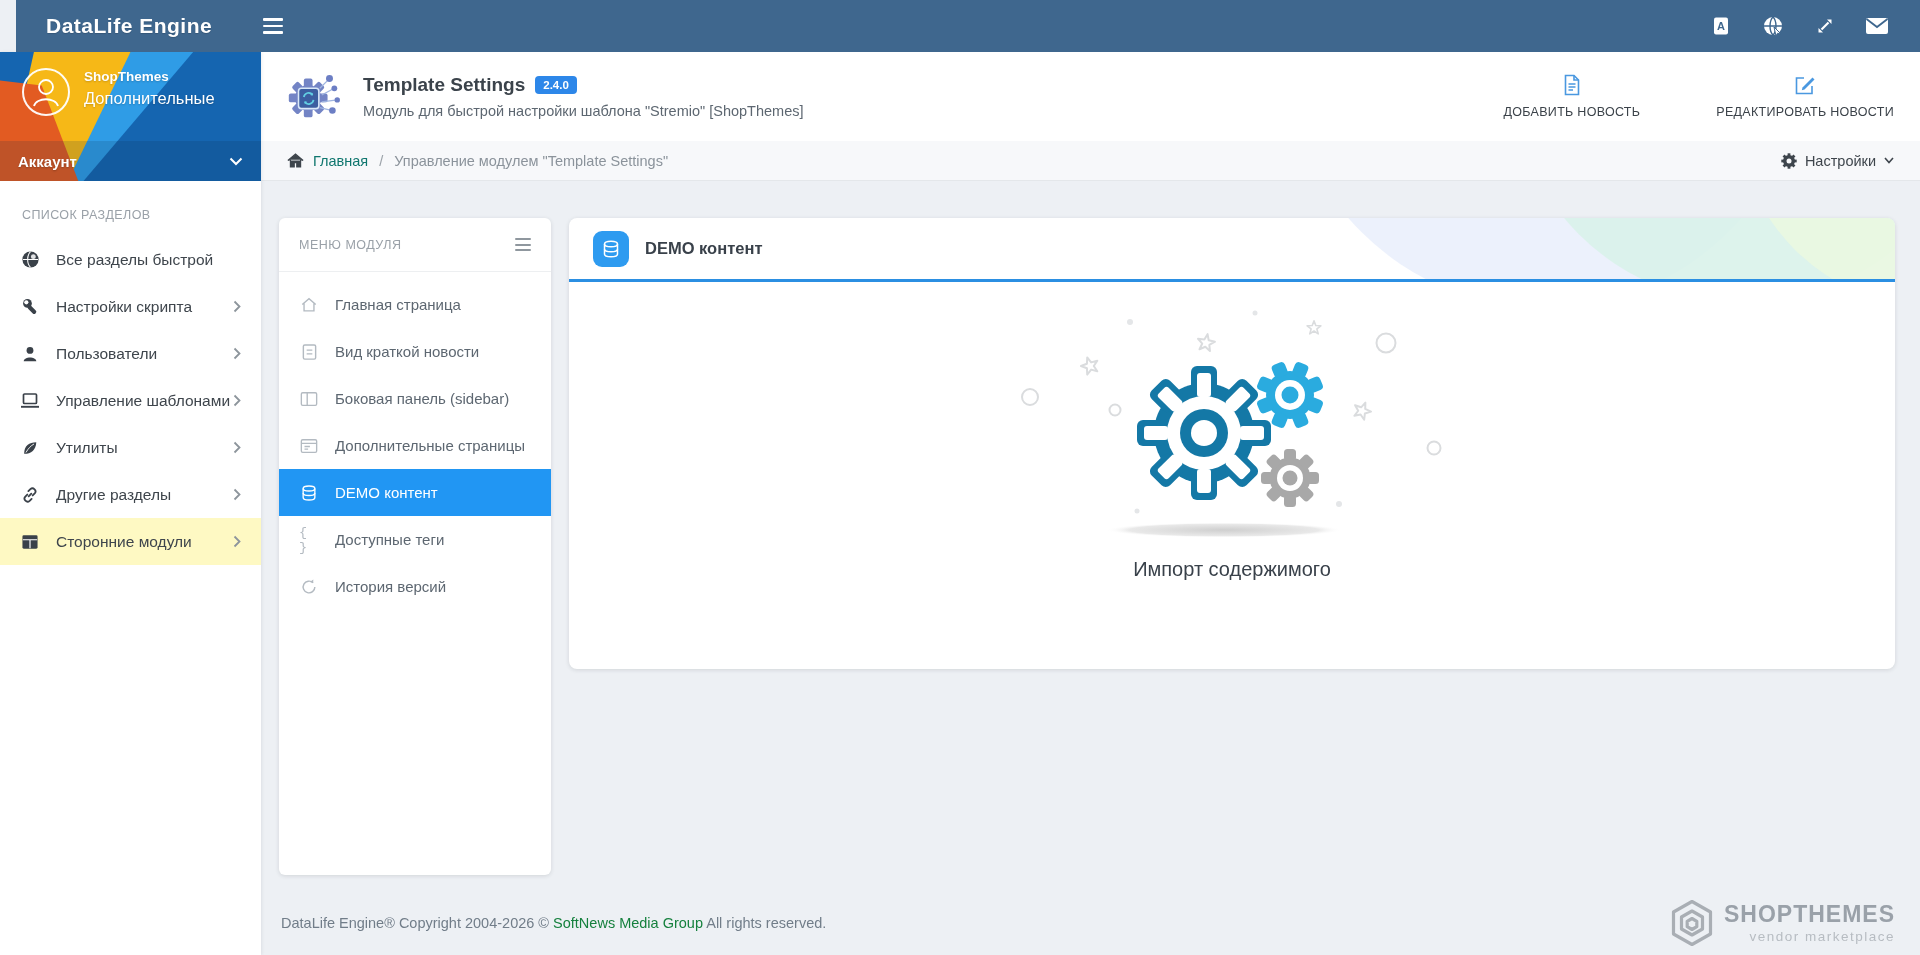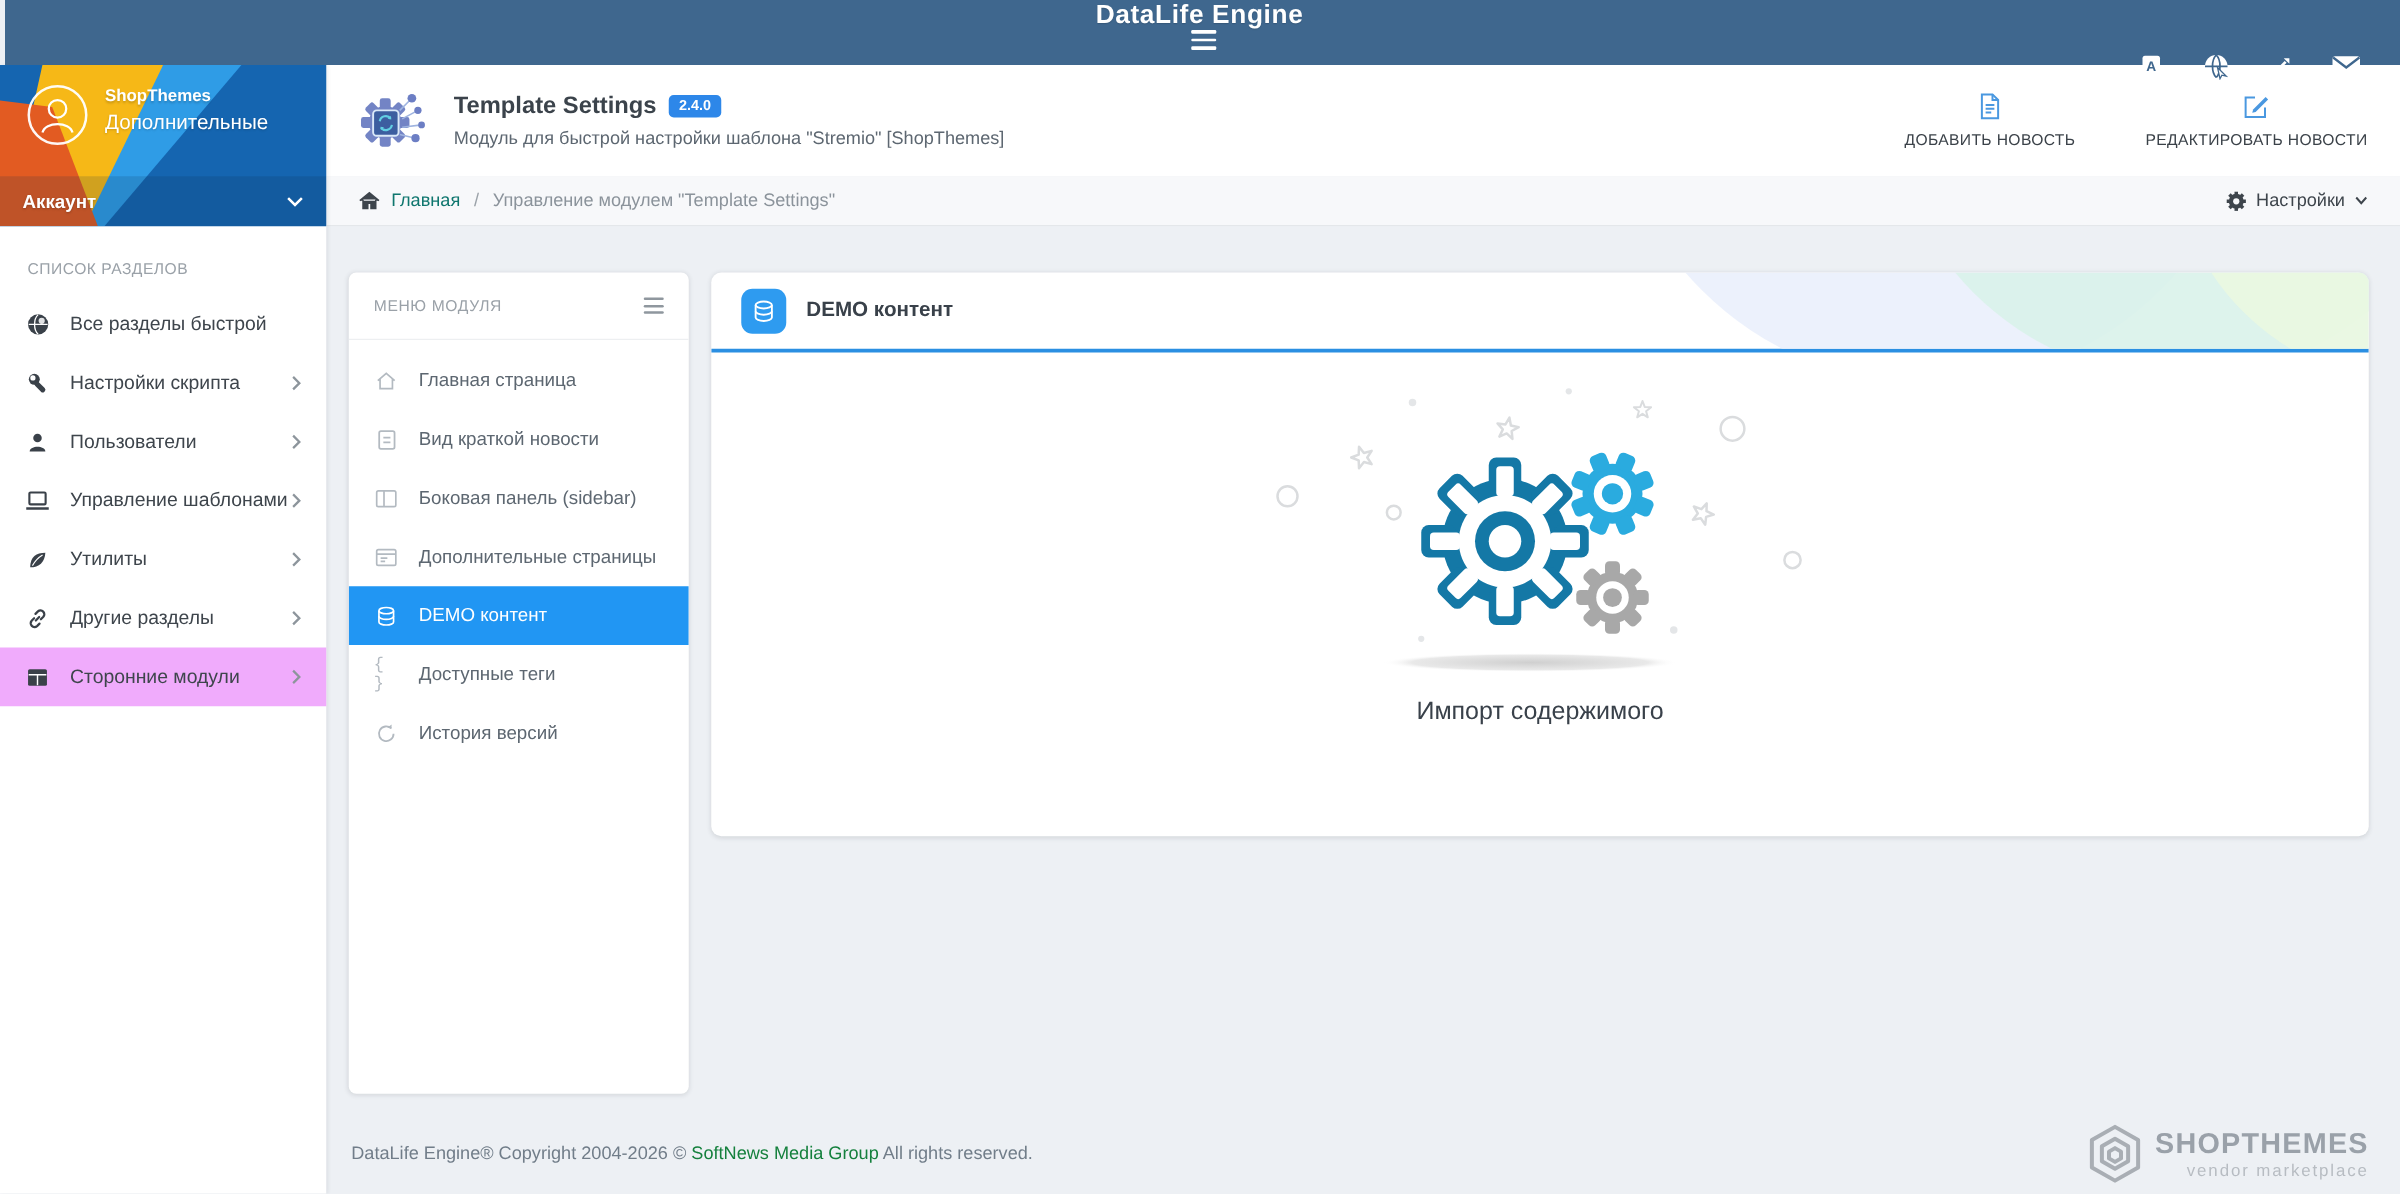--- a/index.html
+++ b/index.html
@@ -1,20 +1,20 @@
 <!DOCTYPE html>
 <html><head>
 <meta charset="utf-8">
 <style>
   * { margin:0; padding:0; box-sizing:border-box; }
   html,body { width:1920px; height:955px; font-family:"Liberation Sans","DejaVu Sans",sans-serif; background:#edf0f4; overflow:hidden; }
   .app { position:relative; width:1920px; height:955px; }
 
   
-  .topbar { position:absolute; top:0; left:4px; right:0; height:52px; background:#3f678e; display:flex; align-items:center; z-index:30;flex-direction:column; }
+  .topbar { position:absolute; top:0; left:16px; right:0; height:52px; background:#3f678e; display:flex; align-items:center; z-index:30; }
   .brand { color:#fff; font-size:21px; font-weight:bold; letter-spacing:.5px; padding-left:30px; width:231px; text-shadow:0 1px 1px rgba(0,0,0,.15); }
   .hamburger { margin-left:16px; width:34px; height:34px; display:flex; flex-direction:column; justify-content:center; gap:4px; cursor:pointer; }
   .hamburger span { display:block; width:20px; height:2.6px; background:#fff; border-radius:1px; }
   .topbar-icons { margin-left:auto; display:flex; align-items:center; gap:26px; padding-right:30px; }
   .tb-btn { width:26px; height:26px; display:flex; align-items:center; justify-content:center; cursor:pointer; }
 
   
   .sidebar { position:absolute; top:52px; left:0; width:261px; bottom:0; background:#fff; box-shadow:1px 0 3px rgba(30,40,50,.08); z-index:20; }
   .profile-art { position:relative; height:129px; background:#1565b0; overflow:hidden; }
   .shape { position:absolute; inset:0; }
@@ -22,34 +22,34 @@
   .shape.yellow   { background:#f6b817; clip-path:polygon(13% 0, 50% 0, 26% 100%, 2% 100%); }
   .shape.orange   { background:#e25b22; clip-path:polygon(0 22%, 16% 26%, 30% 100%, 0 100%); }
   .avatar { position:absolute; left:22px; top:16px; width:48px; height:48px; border:2px solid rgba(255,255,255,.95); border-radius:50%; }
   .uinfo { position:absolute; left:84px; top:17px; color:#fff; }
   .uname { font-size:13.5px; font-weight:600; text-shadow:0 1px 2px rgba(0,0,0,.2); }
   .urole { font-size:16.5px; margin-top:5px; text-shadow:0 1px 2px rgba(0,0,0,.2); }
   .account-row { position:absolute; left:0; right:0; bottom:0; height:40px; background:rgba(15,42,74,.16); display:flex; align-items:center; justify-content:space-between; padding:0 18px; color:#fff; font-size:15px; font-weight:bold; cursor:pointer; text-shadow:0 1px 2px rgba(0,0,0,.25); }
   .section-label { margin:27px 0 0 22px; font-size:12.5px; color:#9aa1a8; letter-spacing:.4px; }
   .side-nav { margin-top:14px; }
   .nav-item { height:47px; display:flex; align-items:center; padding:0 20px; font-size:15.5px; color:#3e454c; cursor:pointer; }
-  .nav-item.active { background:#f0abfc; }
+  .nav-item.active { background:#fef9c3; }
   .nav-item .ico { width:20px; margin-right:16px; display:flex; justify-content:center; align-items:center; }
   .nav-item .chev { margin-left:auto; display:flex; align-items:center; }
 
   
   .main { position:absolute; left:261px; right:0; top:52px; bottom:0; }
   .page-header { height:89px; background:#fff; display:flex; align-items:center; padding:0 26px 0 22px; }
   .ph-text { margin-left:18px; }
   .ph-title-row { display:flex; align-items:center; gap:10px; }
   .ph-title { font-size:19px; font-weight:bold; color:#3b434b; }
   .ph-badge { background:#2d87e9; color:#fff; font-size:11.5px; font-weight:bold; padding:3px 8px; border-radius:4px; }
   .ph-subtitle { font-size:14.5px; color:#5d6771; margin-top:7px; }
   .ph-actions { margin-left:auto; display:flex; gap:56px; }
-  .ph-action { display:flex; flex-direction:column; align-items:center; gap:9px; cursor:pointer; }
+  .ph-action { display:flex; flex-direction:column; align-items:center; gap:9px; cursor:pointer;margin-left:20px; }
   .ph-action .lbl { font-size:12.5px; color:#3b4249; letter-spacing:.3px; white-space:nowrap; }
 
   .breadcrumb-bar { height:40px; background:#f7f8fa; border-bottom:1px solid #e4e7ea; display:flex; align-items:center; padding:0 26px; font-size:14.5px; }
   .bc-home { display:flex; align-items:center; cursor:pointer; }
   .bc-link { color:#0f766e; margin-left:9px; cursor:pointer; }
   .bc-sep { color:#9aa1a8; margin:0 11px; }
   .bc-current { color:#8b939b; }
   .bc-settings { margin-left:auto; display:flex; align-items:center; gap:8px; color:#3e454c; cursor:pointer; }
 
   .work-area { padding:37px 25px 0 18px; display:flex; gap:18px; align-items:flex-start; }

